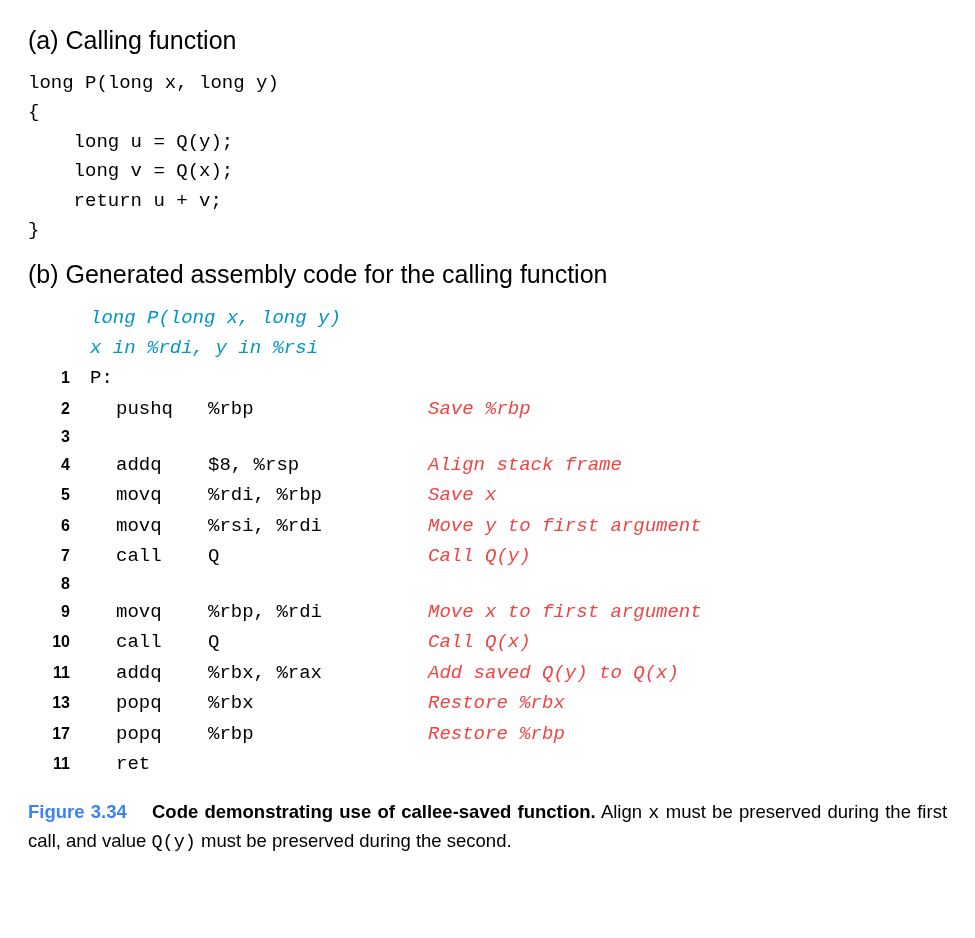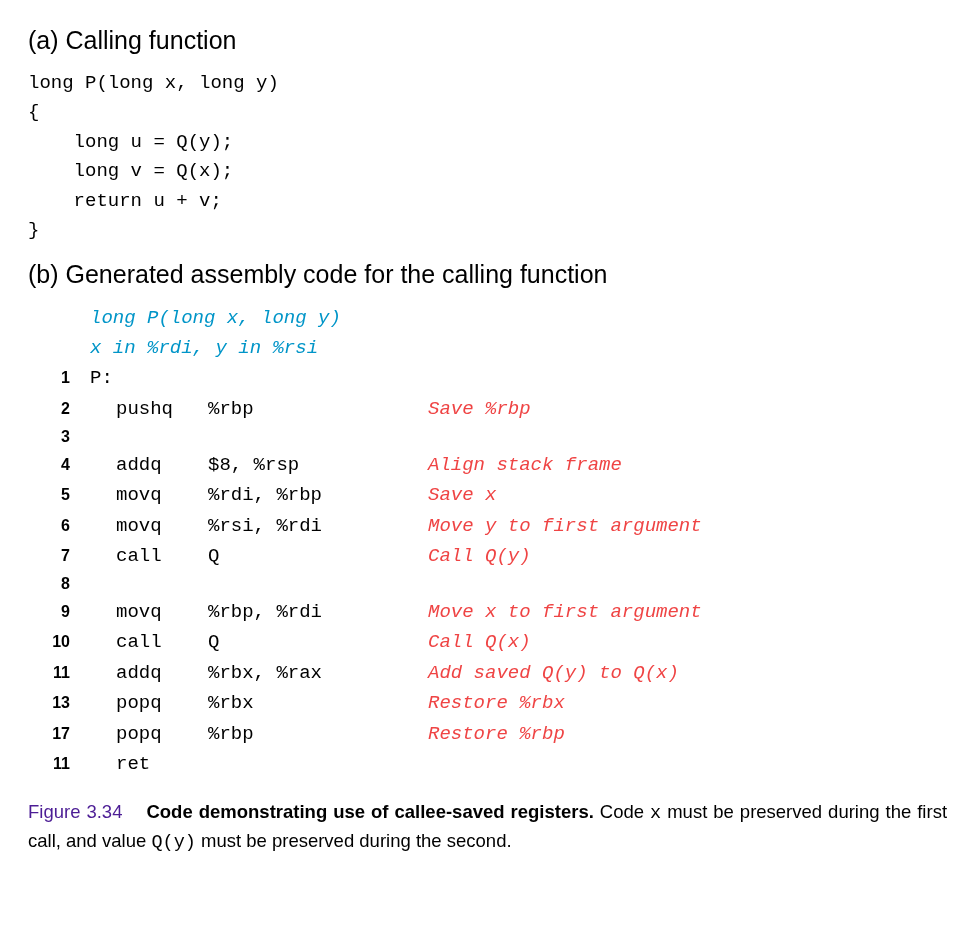--- a/index.html
+++ b/index.html
@@ -66,22 +66,22 @@
       color: #ef4444;
     }
     .caption {
       font-family: 'Segoe UI', Helvetica, Arial, sans-serif;
       font-size: 18.5px;
       line-height: 1.45;
       text-align: justify;
       margin: 0;
     }
     .fig-label {
-      color: #4c1d95;
-      font-weight: 400;
+      color: #3b82f6;
+      font-weight: 700;
     }
     .fig-title {
       font-weight: 700;
     }
     .mono-inline {
       font-family: 'Courier New', Courier, monospace;
     }
   </style>
 </head>
 <body>
@@ -154,15 +154,15 @@
       <div class="asm-row">
         <span class="lineno">11</span>
         <span><span class="mnemonic">ret</span><span class="operands"></span></span>
       </div>
     </div>
 </div>
 
 <p class="caption">
   <span class="fig-label">Figure 3.34</span>
   <span>&nbsp;&nbsp;</span>
-  <span class="fig-title">Code demonstrating use of callee-saved registers.</span>
-  <span> Code </span><span class="mono-inline">x</span><span> must be preserved during the first call, and value </span><span class="mono-inline">Q(y)</span><span> must be preserved during the second.</span>
+  <span class="fig-title">Code demonstrating use of callee-saved function.</span>
+  <span> Align </span><span class="mono-inline">x</span><span> must be preserved during the first call, and value </span><span class="mono-inline">Q(y)</span><span> must be preserved during the second.</span>
 </p>
 
 </body></html>

